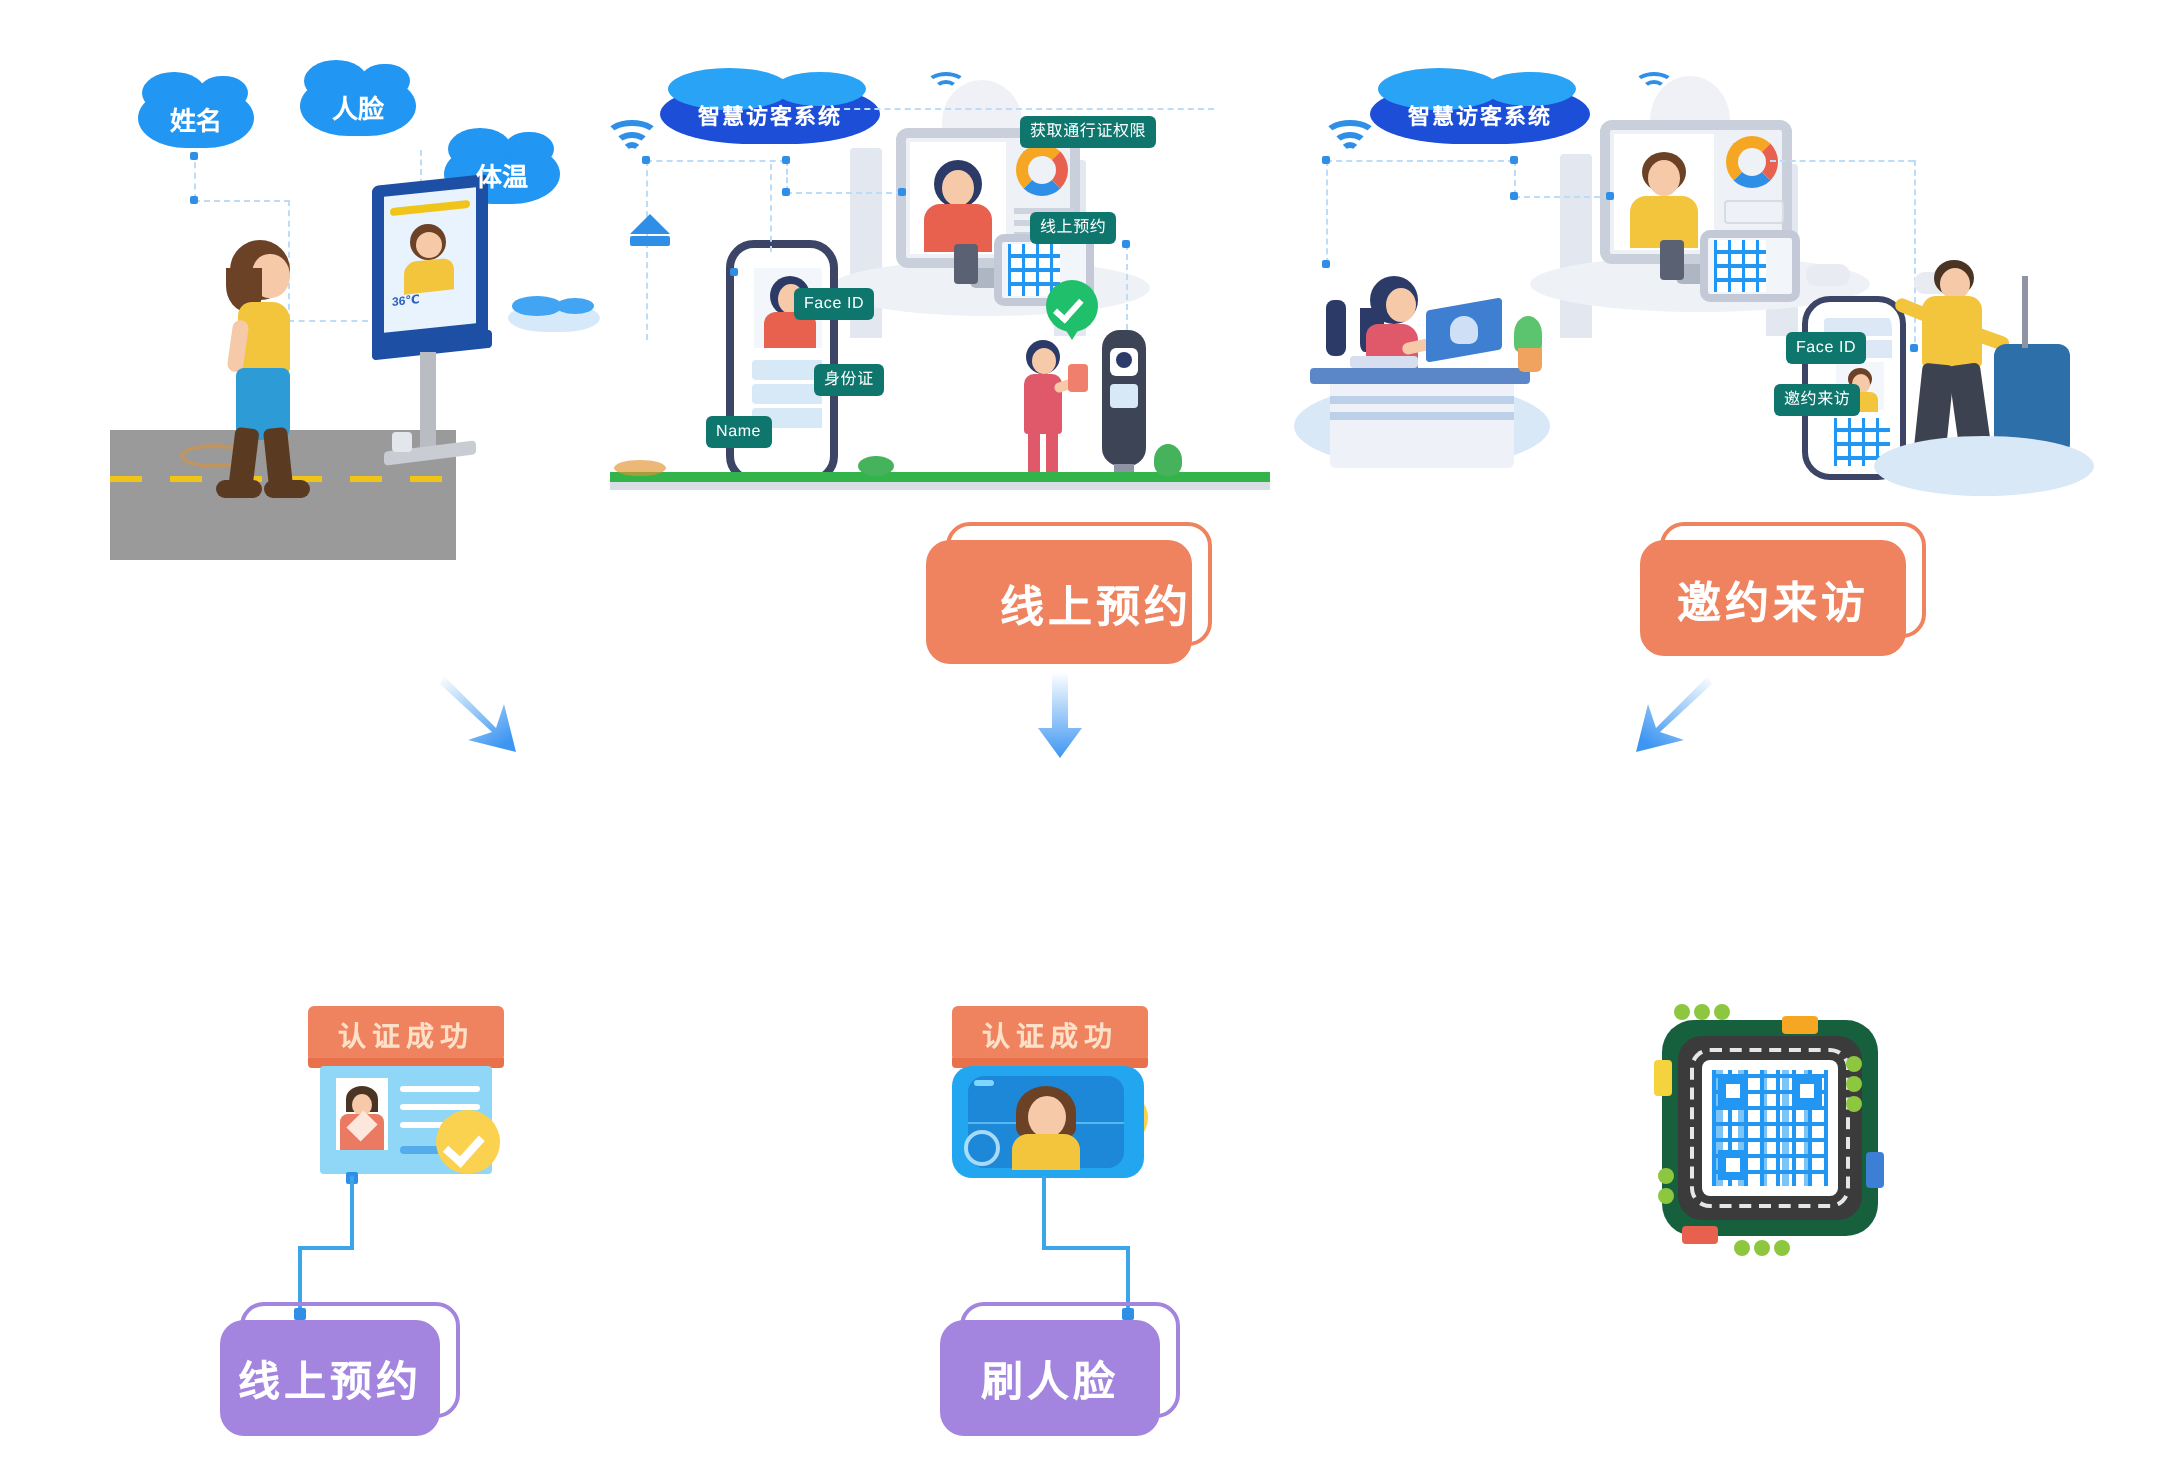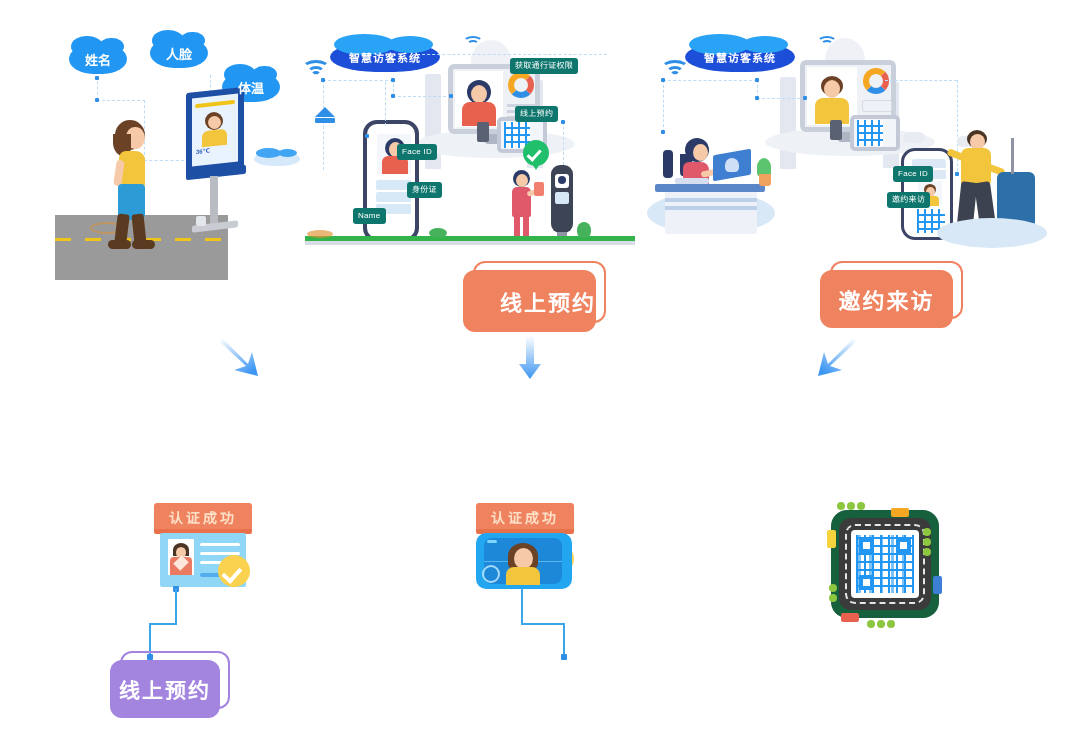--- a/index.html
+++ b/index.html
@@ -531,20 +531,24 @@
     <div class="rd" style="left:12px;top:62px;width:18px;height:18px;border:2px solid #bfe9ff;border-radius:50%;box-sizing:border-box;opacity:.85;"></div>
   </div>
 
   <div class="elbow" style="left:520px;top:588px;width:80px;height:80px;">
     <i style="left:1px;top:0px;width:2px;height:36px;"></i>
     <i style="left:1px;top:35px;width:44px;height:2px;"></i>
     <i style="left:43px;top:35px;width:2px;height:34px;"></i>
     <u style="left:41px;top:66px;"></u>
   </div>
 
+  <div class="flowbtn btn-purple" style="left:470px;top:660px;width:110px;height:58px;">
+    <span class="ghost"></span>
+    <span>刷人脸</span>
+  </div>
 
   <div class="authcard" style="left:823px;top:498px;width:120px;height:130px;">
     <div class="qrframe" style="left:8px;top:12px;width:108px;height:108px;"></div>
     <div class="qrroad" style="left:16px;top:20px;width:92px;height:92px;"></div>
     <div class="rd" style="left:22px;top:26px;width:80px;height:80px;border:2px dashed #e6e6e6;border-radius:10px;box-sizing:border-box;"></div>
     <div class="qrwhite" style="left:28px;top:32px;width:68px;height:68px;"></div>
     <div class="qr" style="left:33px;top:37px;width:58px;height:58px;background:
         linear-gradient(90deg,#2196f3 25%,transparent 25%) 0 0/8px 8px,
         linear-gradient(0deg,#2196f3 25%,transparent 25%) 4px 4px/8px 8px,
         linear-gradient(90deg,#7cc3f7 30%,transparent 30%) 2px 2px/11px 11px,

